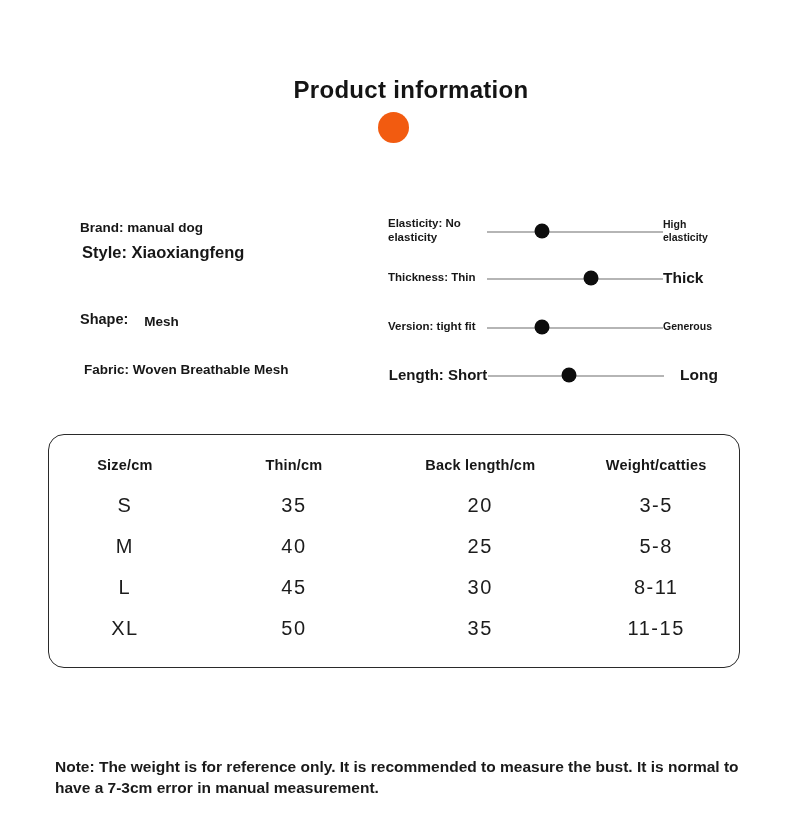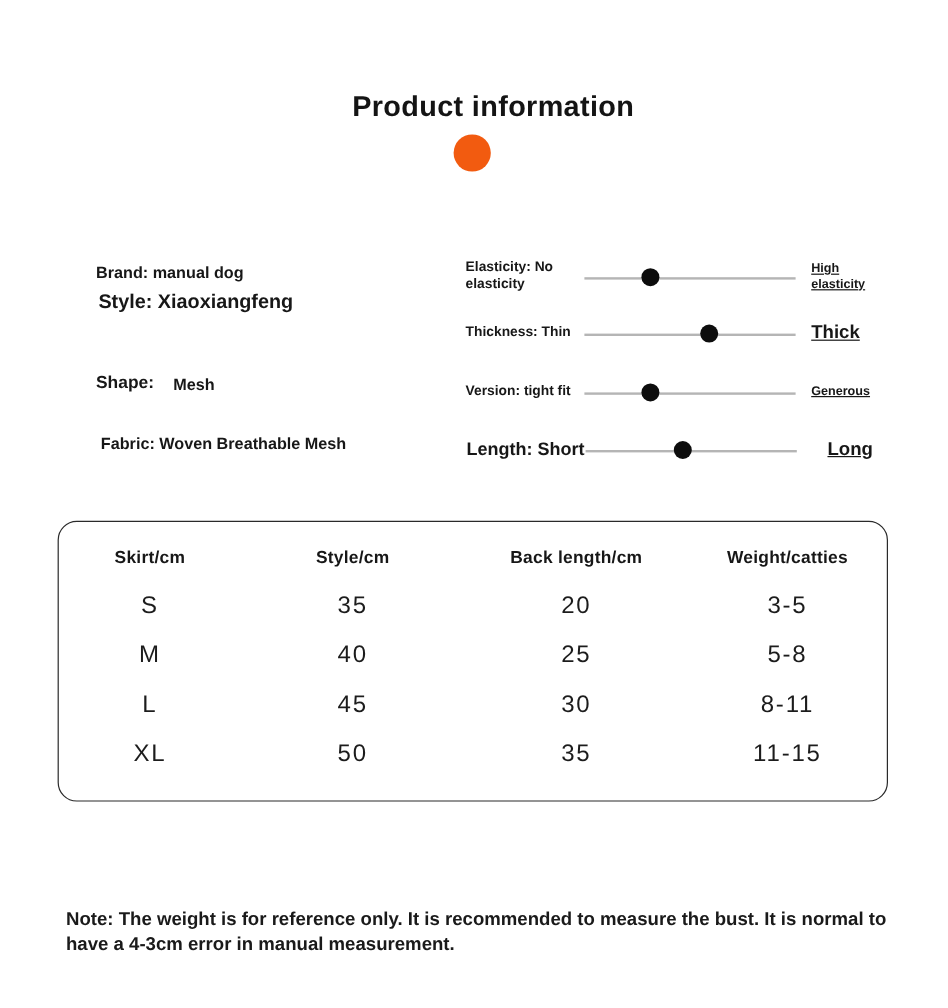--- a/index.html
+++ b/index.html
@@ -24,21 +24,21 @@
   .spec-fabric{left:84px;top:362px;font-size:13.5px;}
   
   .s-row{position:absolute;left:388px;width:352px;height:40px;display:flex;align-items:center;}
   .s-row1{top:211px;} .s-row2{top:258px;} .s-row3{top:307px;} .s-row4{top:355px;text-align:center;}
   .s-label{width:99px;flex:none;font-weight:bold;font-size:11.5px;line-height:1.18;}
   .s-row4 .s-label{font-size:15px;width:100px;white-space:nowrap;}
   .s-trackwrap{position:relative;width:176px;height:16px;flex:none;}
   .s-line{position:absolute;left:0;right:0;top:50%;height:1.5px;background:#b5b5b5;}
   .s-dot{position:absolute;top:53%;width:15px;height:15px;background:#0d0d0d;border-radius:50%;
          transform:translate(-50%,-50%);}
-  .s-right{margin-left:13px;font-weight:bold;font-size:10.5px;line-height:1.25;width:70px;text-decoration:underline;}
+  .s-right{font-weight:bold;font-size:10.5px;line-height:1.25;width:70px;}
   .s-row2 .s-right,.s-row4 .s-right{font-size:15.5px;}
   
   .size-table{
     position:absolute;left:48px;top:434px;width:692px;height:234px;box-sizing:border-box;
     border:1.5px solid #2a2a2a;border-radius:16px;
     display:grid;grid-template-columns:22% 27% 27% 24%;
     grid-template-rows:50px 41px 41px 41px 41px;
     align-items:center;justify-items:center;
   }
   .th{font-size:14.5px;font-weight:bold;padding-top:10px;letter-spacing:0.2px;}
@@ -92,22 +92,22 @@
   <div class="s-row s-row4">
     <div class="s-label">Length: Short</div>
     <div class="s-trackwrap">
       <div class="s-line"></div>
       <div class="s-dot" style="left: 46%;"></div>
     </div>
     <div class="s-right">Long</div>
   </div>
 
   <div class="size-table">
-    <div class="th">Skirt/cm</div>
-    <div class="th">Style/cm</div>
+    <div class="th">Size/cm</div>
+    <div class="th">Thin/cm</div>
     <div class="th">Back length/cm</div>
     <div class="th">Weight/catties</div>
 
     <div class="td">S</div>
     <div class="td">35</div>
     <div class="td">20</div>
     <div class="td">3-5</div>
 
     <div class="td">M</div>
     <div class="td">40</div>
@@ -118,15 +118,15 @@
     <div class="td">45</div>
     <div class="td">30</div>
     <div class="td">8-11</div>
 
     <div class="td">XL</div>
     <div class="td">50</div>
     <div class="td">35</div>
     <div class="td">11-15</div>
   </div>
 
-  <p class="note">Note: The weight is for reference only. It is recommended to measure the bust. It is normal to have a 4-3cm error in manual measurement.</p>
+  <p class="note">Note: The weight is for reference only. It is recommended to measure the bust. It is normal to have a 7-3cm error in manual measurement.</p>
 
 </div>
 
 </body></html>

